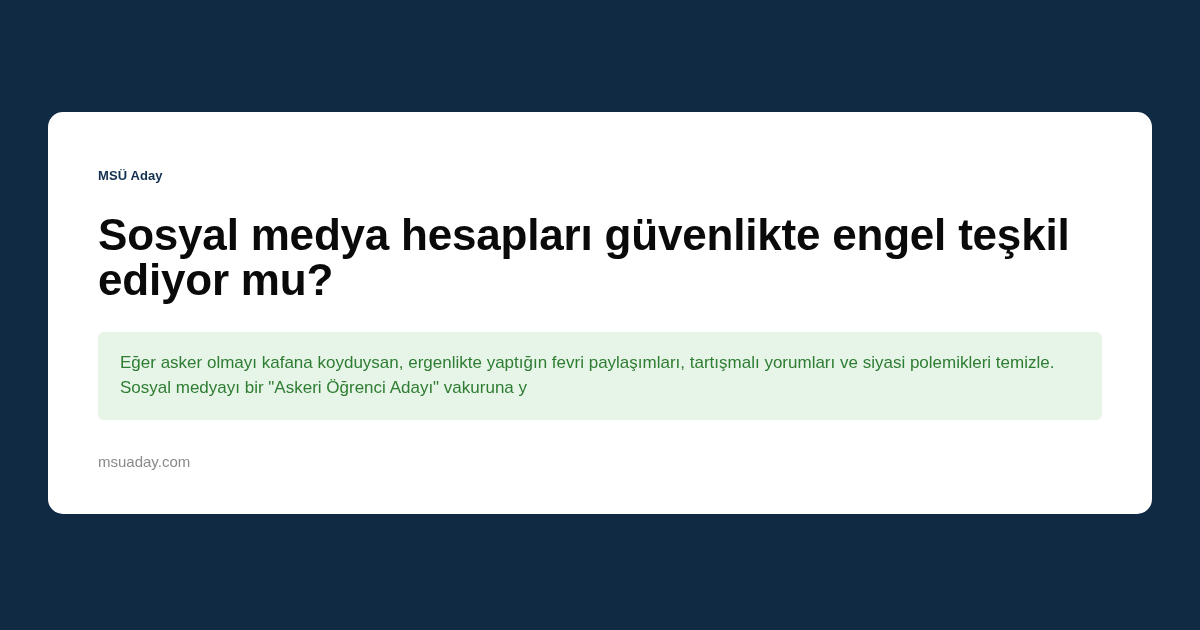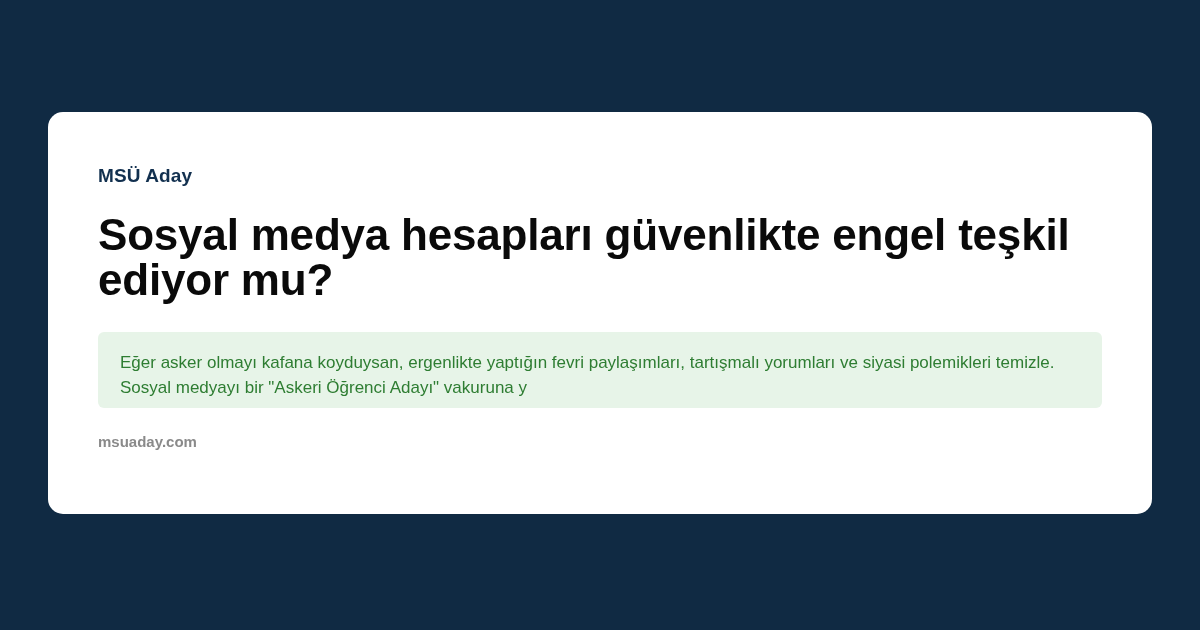--- a/index.html
+++ b/index.html
@@ -29,21 +29,21 @@
     width: 1104px;
     height: 402px;
     background: #ffffff;
     border-radius: 15px;
     box-sizing: border-box;
     padding: 52px 50px 0 50px;
     overflow: hidden;
   }
 
   .site-name {
-    font-size: 19px;
+    font-size: 13px;
     font-weight: bold;
     color: #12304f;
     line-height: 24px;
     letter-spacing: 0.1px;
     margin: 0;
   }
 
   .post-title {
     margin: 24px 0 0 0;
     font-size: 44px;
@@ -51,38 +51,37 @@
     line-height: 45px;
     color: #0a0a0a;
     letter-spacing: -0.2px;
     max-width: 990px;
   }
 
   .excerpt-box {
     margin-top: 30px;
     background: #e7f4e8;
     border-radius: 6px;
-    padding: 18px 22px 8px 22px;
+    padding: 18px 22px 20px 22px;
     box-sizing: border-box;
     width: 1004px;
   }
 
   .excerpt-text {
     margin: 0;
     font-size: 17px;
     line-height: 25px;
     color: #2e7d32;
   }
 
   .source-domain {
-    margin-top: 24px;
+    margin-top: 32px;
     font-size: 15px;
     line-height: 20px;
     color: #8a8a8a;
-    font-weight: bold;
   }
 </style>
 </head>
 <body>
 
 <div class="og-canvas">
   <div class="og-card">
 
     <div class="site-name">MSÜ Aday</div>
 

